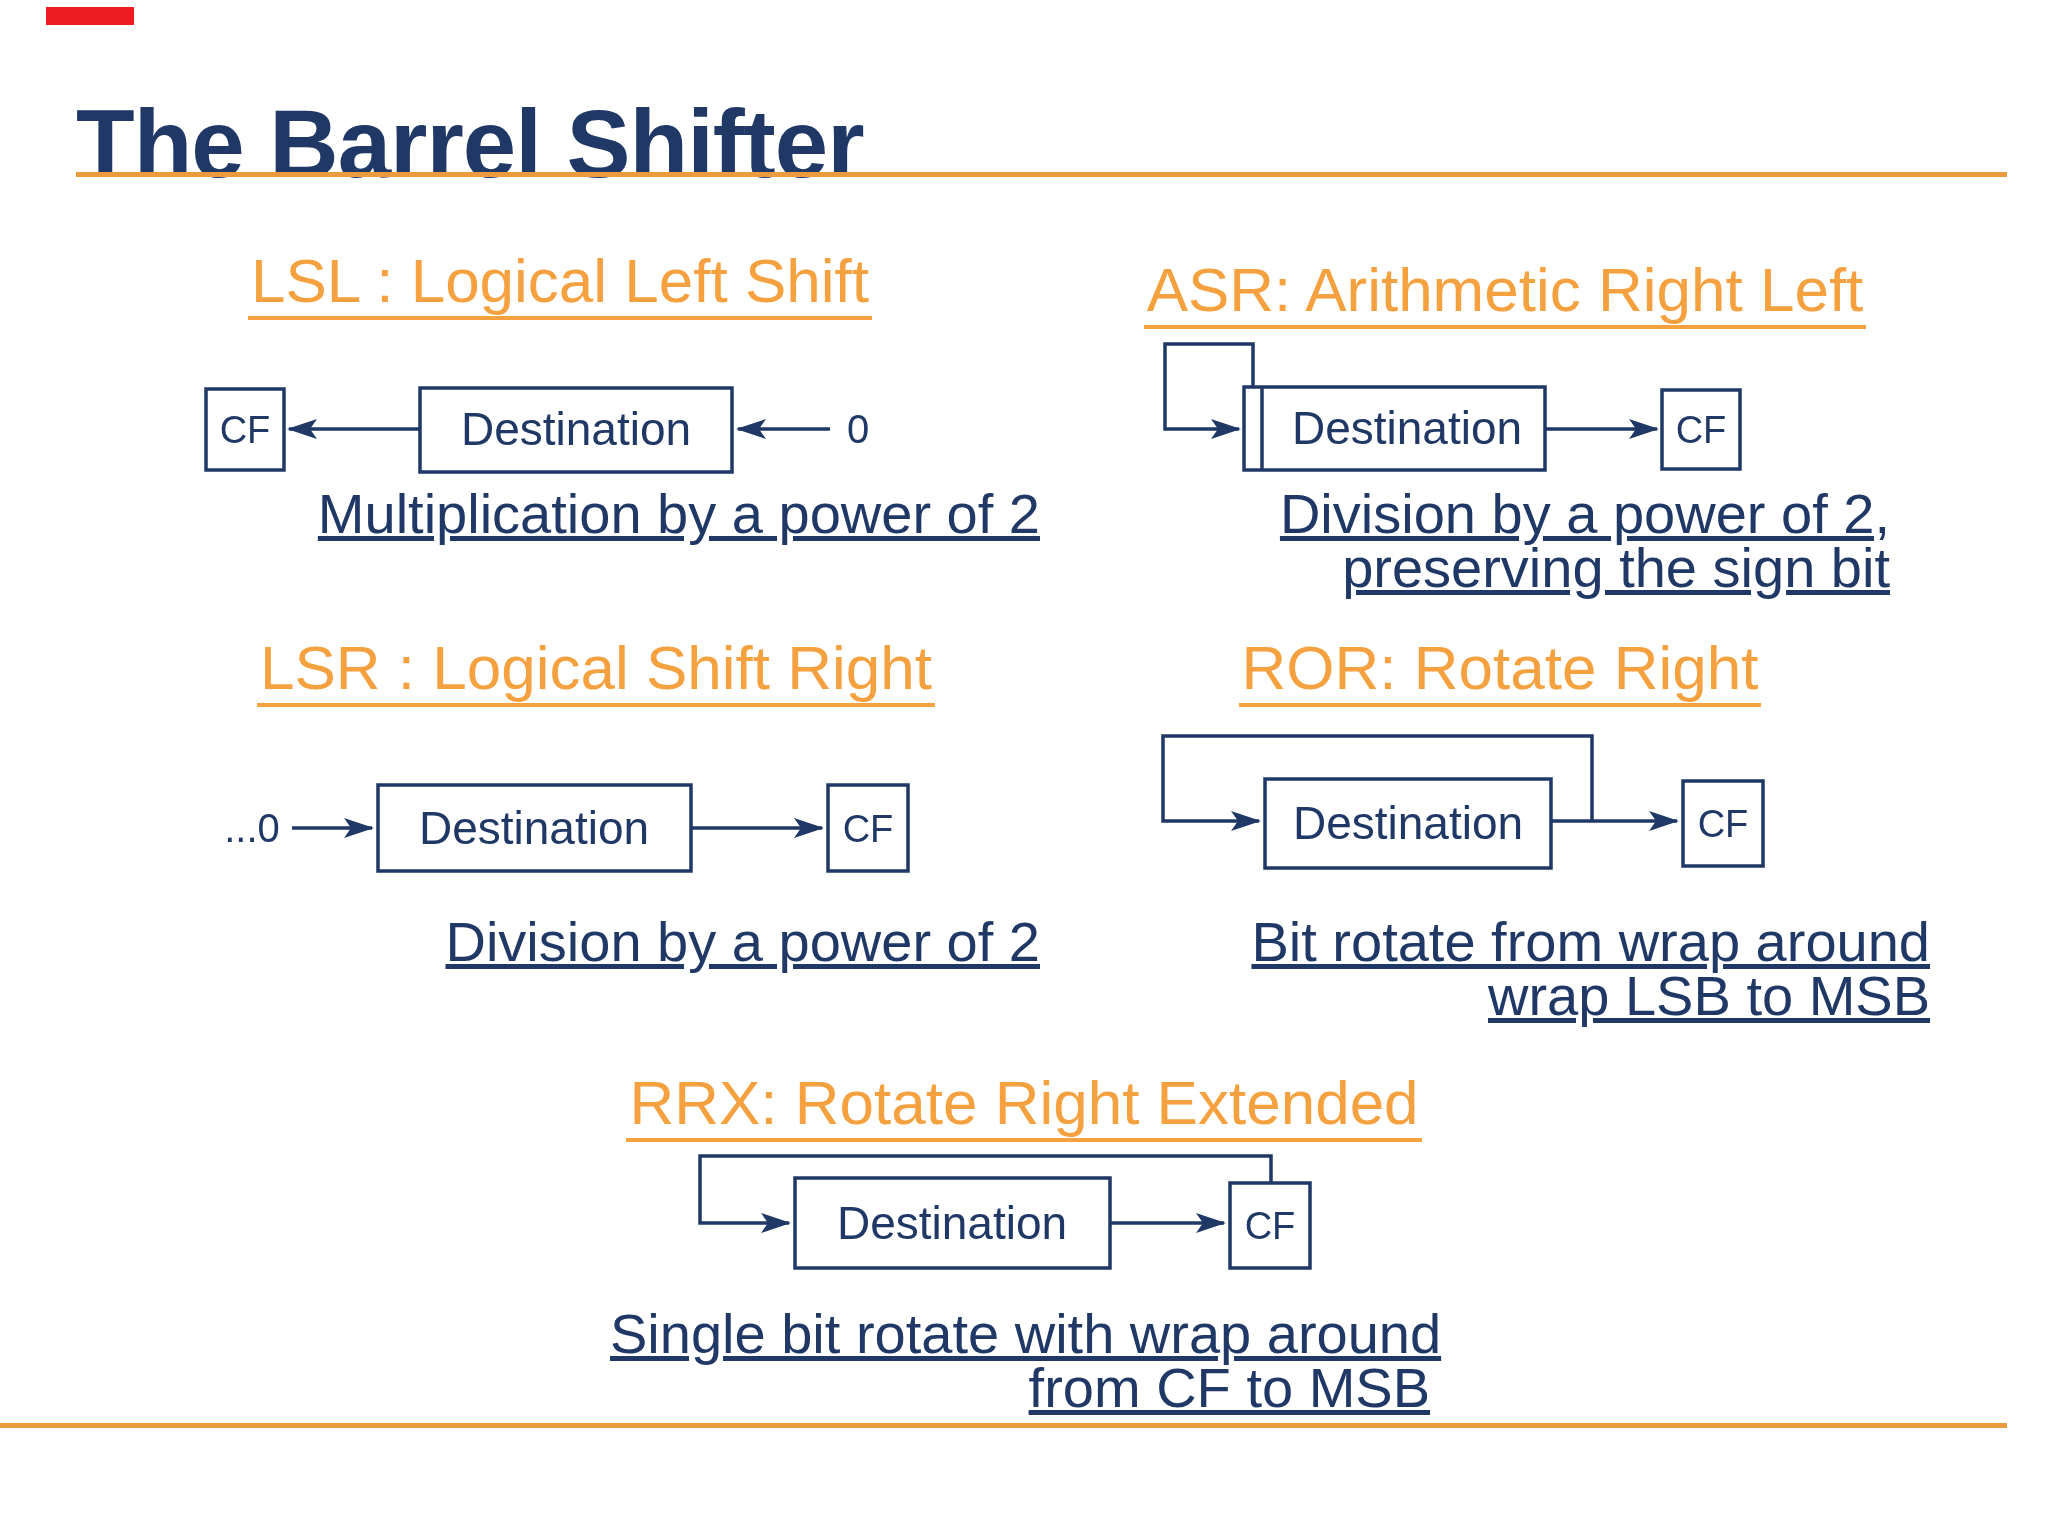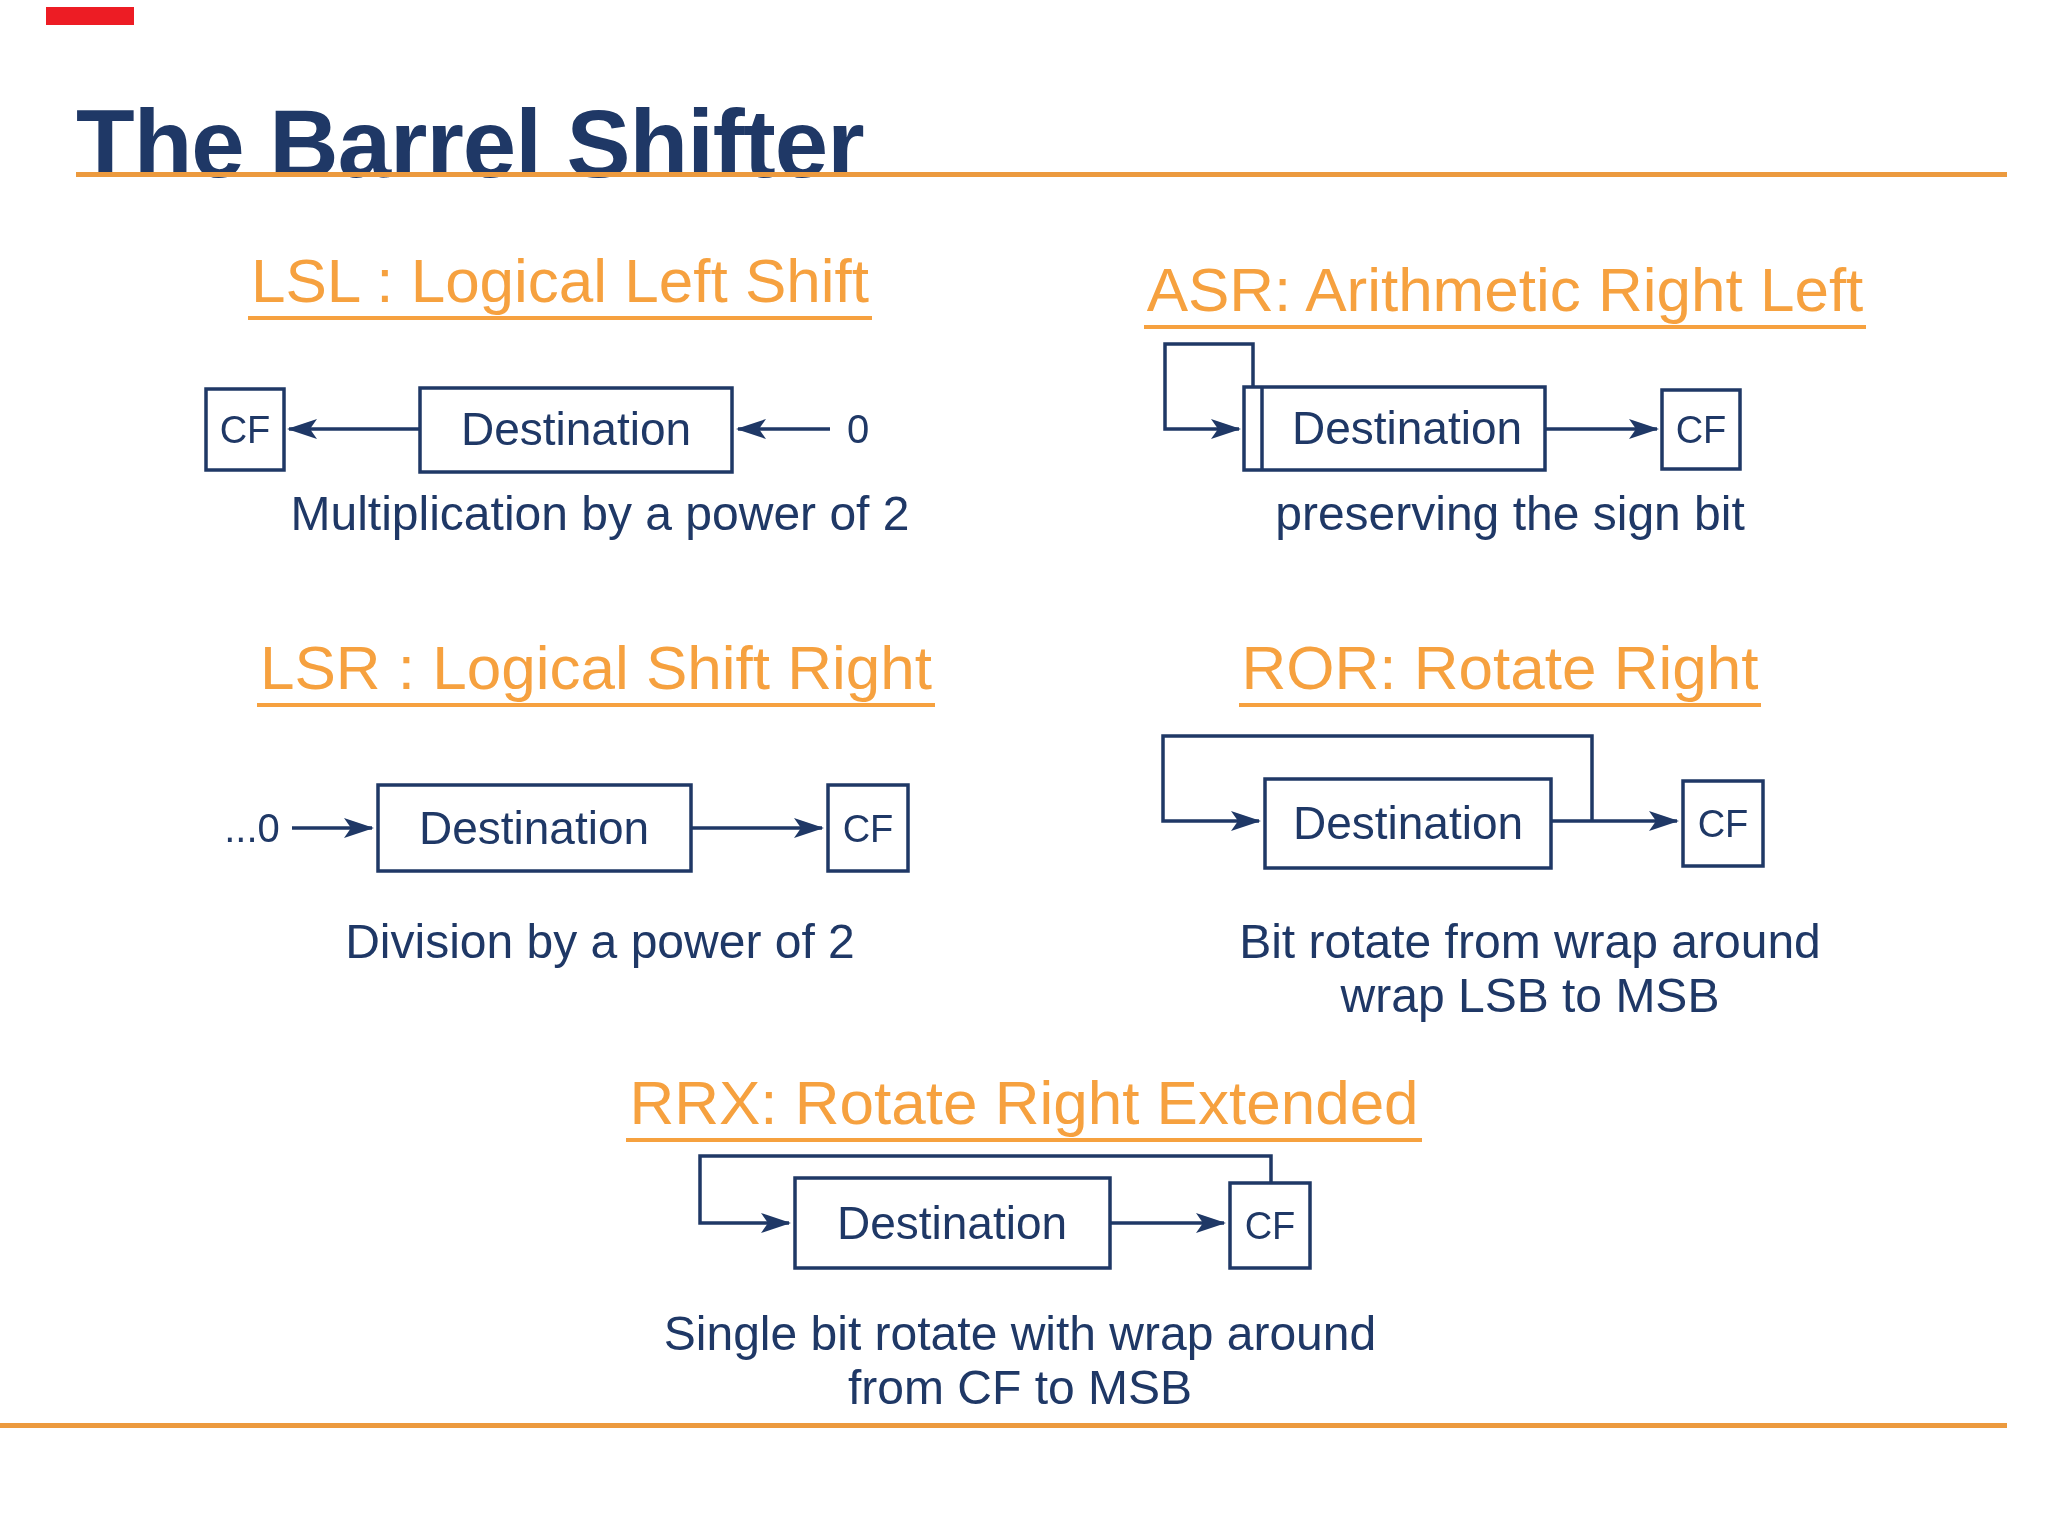--- a/index.html
+++ b/index.html
@@ -43,25 +43,26 @@
     color: var(--orange, #F6A13F);
     white-space: nowrap;
   }
   .heading span {
     display: inline-block;
     padding: 0 3px 4px 3px;
     border-bottom: 4px solid var(--orange, #F6A13F);
   }
   .caption {
     position: absolute;
-    text-align: center;
-    font-size: 48px;
+    text-align: right;
+    font-size: 56px;
     line-height: 54px;
     color: var(--navy, #1F3866);
     white-space: nowrap;
+    text-decoration: underline;
   }
   svg.diagram { position: absolute; overflow: visible; }
   .dline { stroke: var(--navy, #1F3866); stroke-width: 3.5; fill: none; }
   .dbox  { stroke: var(--navy, #1F3866); stroke-width: 3.5; fill: #ffffff; }
   .dtext {
     fill: var(--navy, #1F3866);
     font-family: "Liberation Sans", "DejaVu Sans", sans-serif;
     text-anchor: middle;
   }
   .dtext-lg { font-size: 46px; }
@@ -115,20 +116,21 @@
     <path class="dline" d="M123,57 L123,14 L35,14 L35,99 L109,99" marker-end="url(#ah-asr)"></path>
     <line class="dline" x1="415" y1="99" x2="527" y2="99" marker-end="url(#ah-asr)"></line>
     <rect class="dbox" x="114" y="57" width="301" height="83"></rect>
     <line class="dline" x1="132" y1="57" x2="132" y2="140"></line>
     <rect class="dbox" x="532" y="60" width="78" height="79"></rect>
     <text class="dtext dtext-lg" x="277" y="114">Destination</text>
     <text class="dtext dtext-sm" x="571" y="113">CF</text>
   </svg>
 
   <div class="caption" style="left:1130px; top:487px; width:760px;">
+    <div>Division by a power of 2,</div>
     <div>preserving the sign bit</div>
   </div>
 
   <div class="heading" style="left:180px; top:637px; width:832px;">
     <span>LSR : Logical Shift Right</span>
   </div>
 
   <svg class="diagram" style="left:180px; top:755px;" width="780" height="150" viewBox="0 0 780 150">
     <defs>
       <marker id="ah-lsr" markerUnits="userSpaceOnUse" markerWidth="30" markerHeight="20" refX="28" refY="10" orient="auto">

